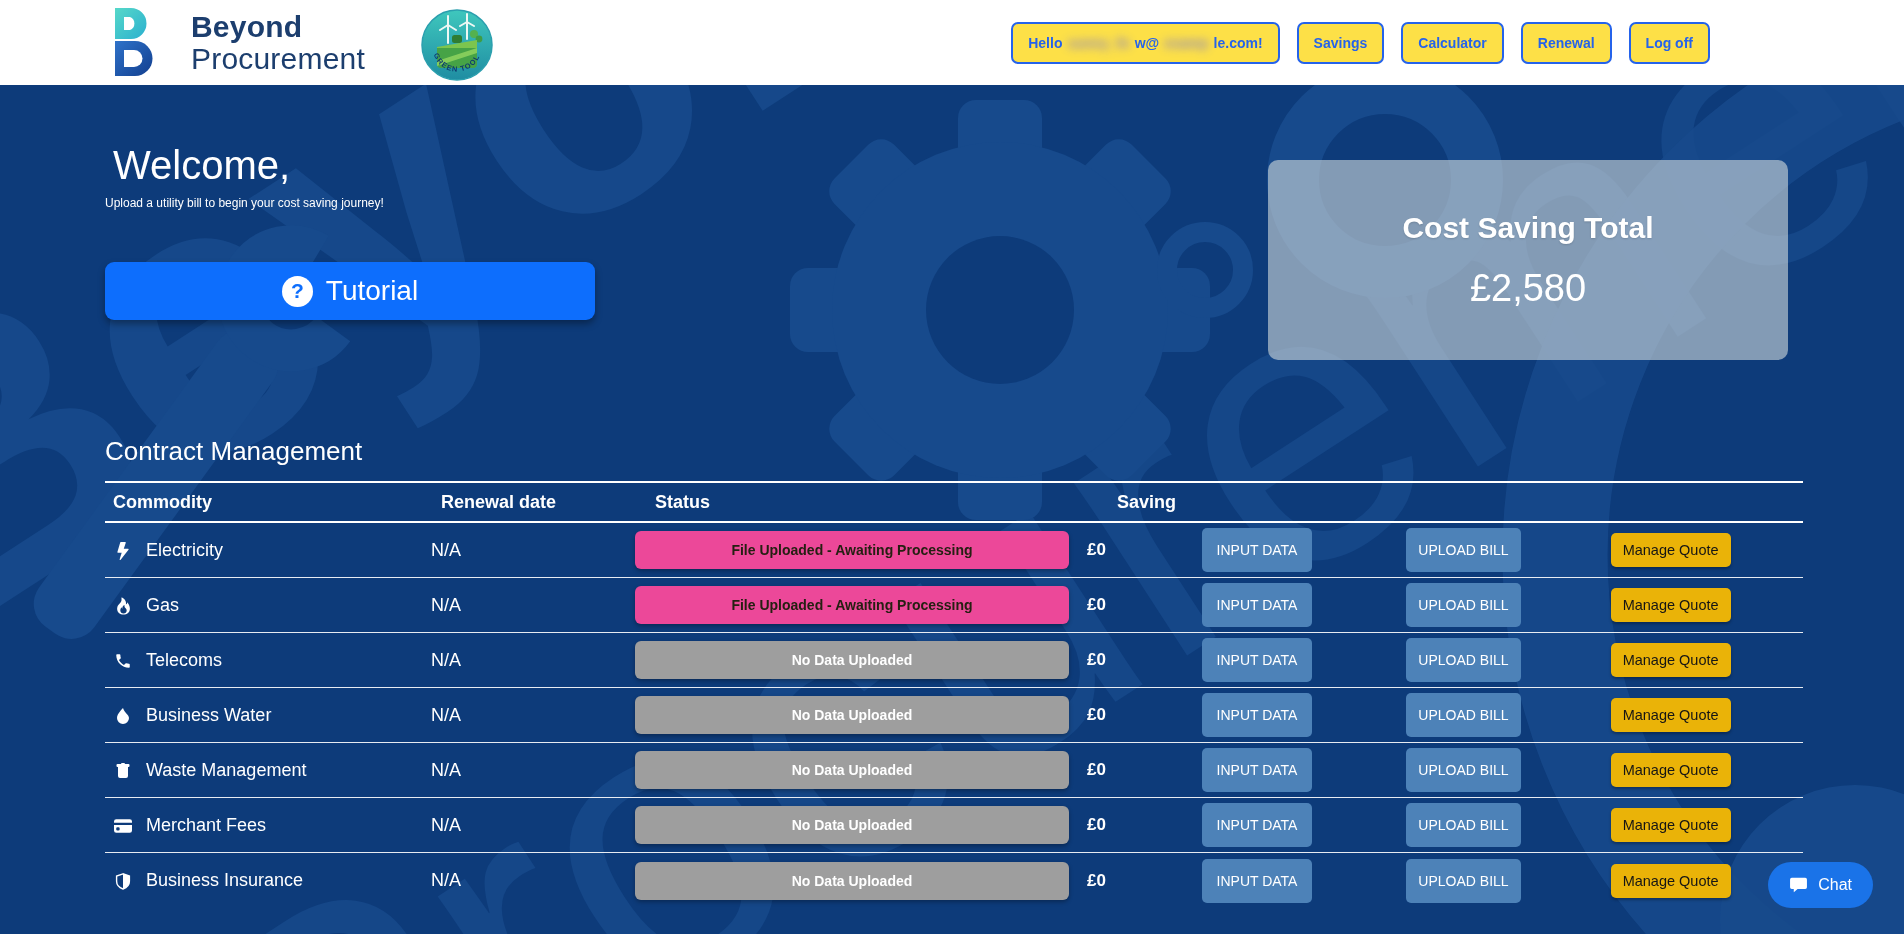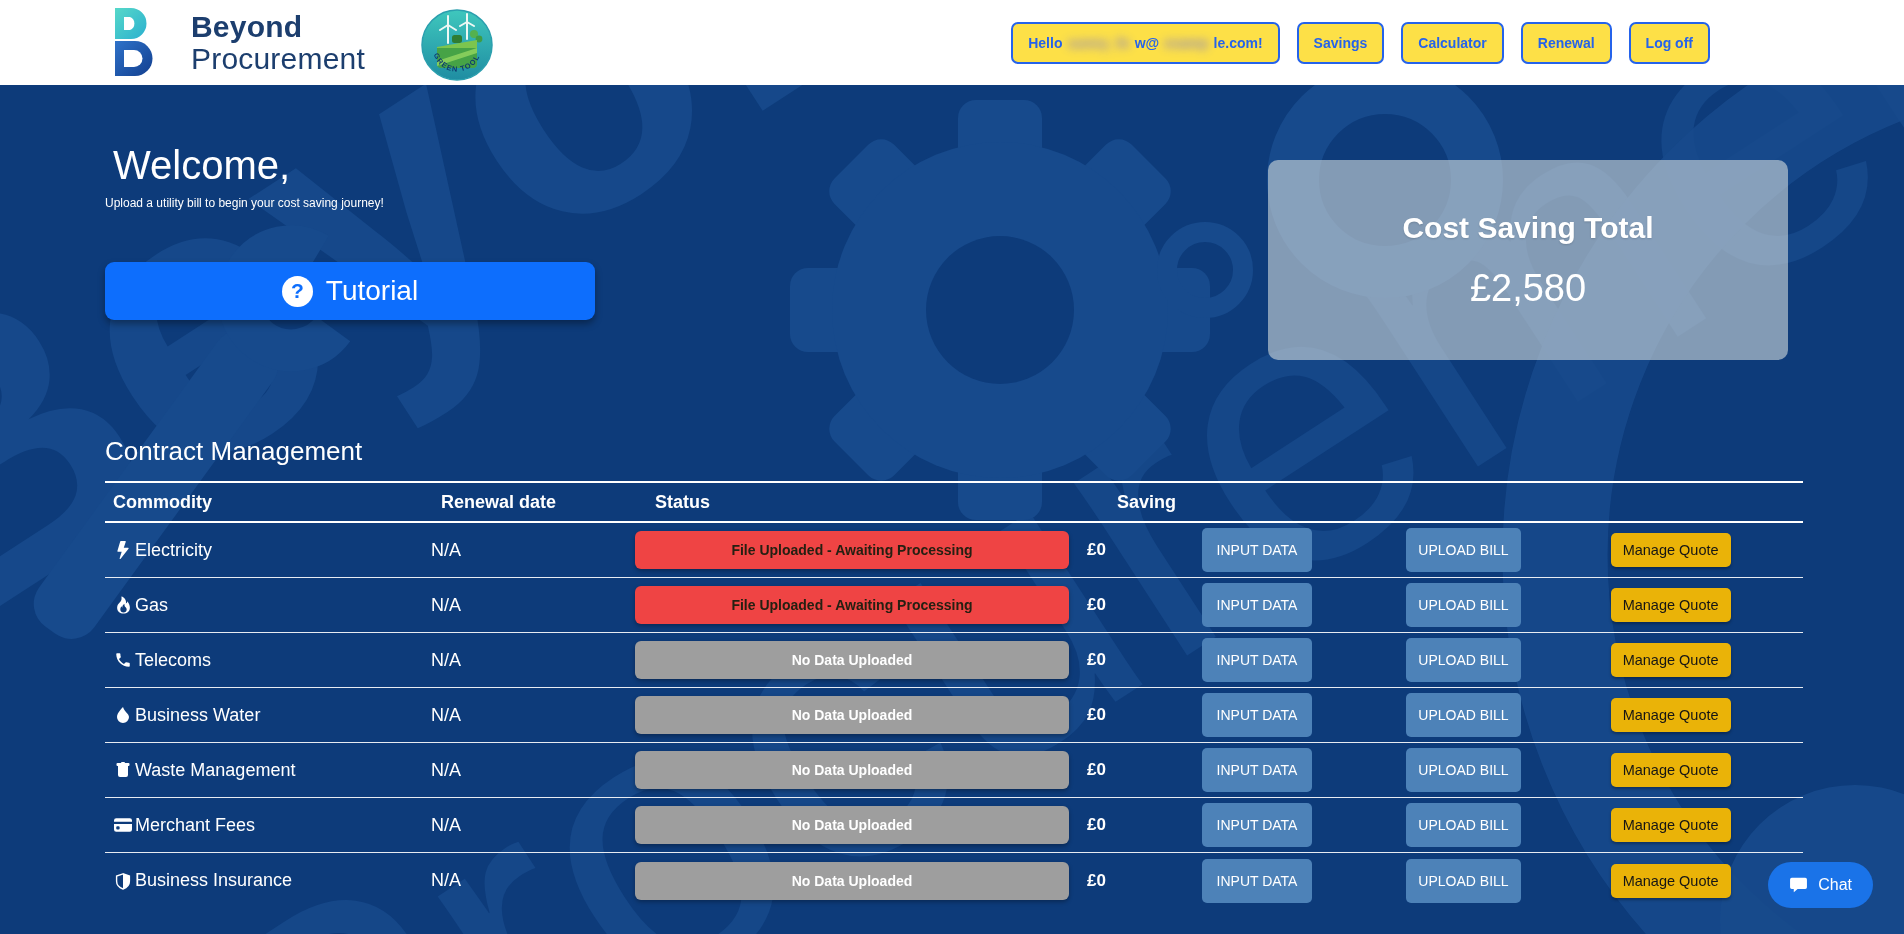--- a/index.html
+++ b/index.html
@@ -60,27 +60,27 @@
   .contract { margin:116px 0 0 105px; width:1698px; }
   .contract-title { margin:0 0 14px; font-size:26px; font-weight:normal; color:#fff; }
   .grid-row {
     display:grid; grid-template-columns:326px 204px 452px 103px 1fr 1fr 1fr;
     align-items:center; color:#fff;
   }
   .thead { height:42px; border-top:2px solid #fff; border-bottom:2px solid #fff; font-weight:bold; font-size:18px;gap:10px; }
   .th-commodity, .c-com { padding-left:8px; }
   .trow { height:55px; border-bottom:1px solid rgba(255,255,255,.9); font-size:18px; }
   .trow:last-child { border-bottom:none; }
-  .c-com { display:flex; align-items:center; gap:2px; }
+  .c-com { display:flex; align-items:flex-end; gap:13px; }
   .row-icon { width:20px; height:20px; display:flex; align-items:center; justify-content:center; flex:0 0 20px; }
   .badge {
     height:38px; width:calc(100% - 18px); display:flex; align-items:center; justify-content:center;
     border-radius:6px; font-size:14px; font-weight:bold; box-shadow:0 2px 4px rgba(0,0,0,.3);
   }
-  .badge.warn { background:#ef4444; color:#252012; }
+  .badge.warn { background:#ec4899; color:#252012; }
   .badge.none { background:#9e9e9e; color:#fff; }
   .c-sav { font-weight:bold; font-size:17px; }
   .c-btn { padding-left:12px; }
   .btn-steel {
     min-width:110px; height:44px; background:#4d82b8; color:#fff; border:none; border-radius:5px;
     font-size:14px; font-family:inherit; cursor:pointer; padding:0 12px;
   }
   .btn-light {
     min-width:118px; height:34px; background:#eab308; color:#151515; border:none; border-radius:5px;
     font-size:14.5px; font-family:inherit; cursor:pointer; padding:0 12px; box-shadow:0 2px 3px rgba(0,0,0,.3);

